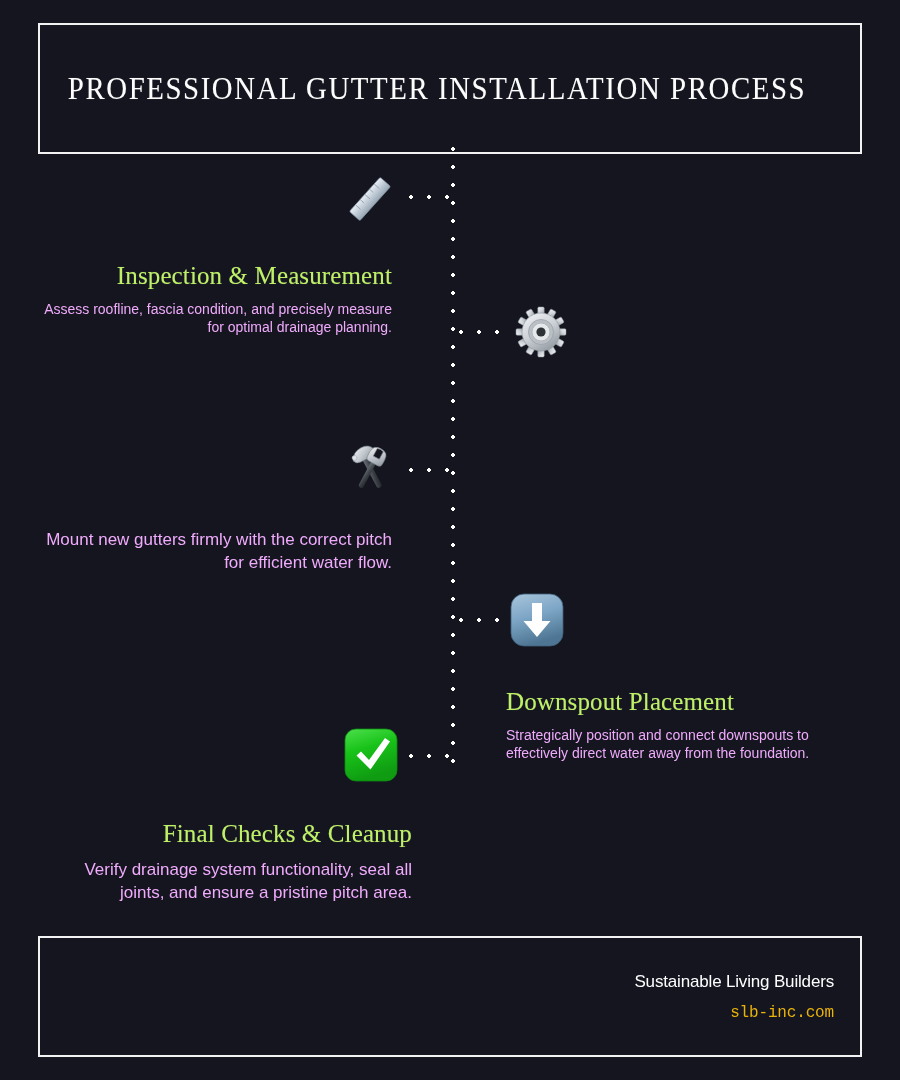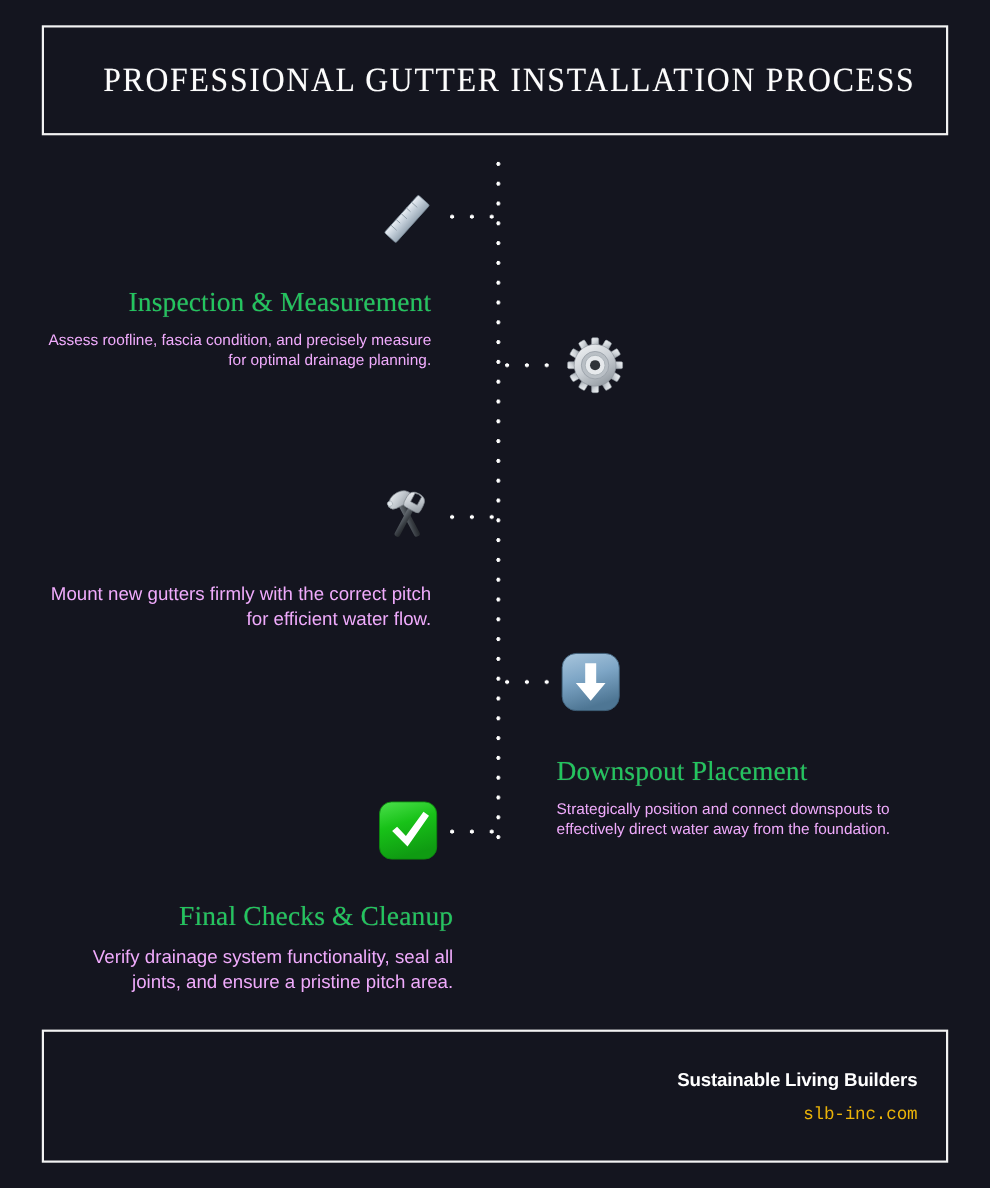--- a/index.html
+++ b/index.html
@@ -18,25 +18,25 @@
     height: 1080px;
     background: #14151f;
   }
 
   
   .header-box {
     position: absolute;
     left: 38px;
     top: 23px;
     width: 824px;
-    height: 100px;
+    height: 131px;
     border: 2px solid #f2f2f2;
     display: flex;
     align-items: center;
-    justify-content: flex-end;
+    justify-content: flex-start;
   }
   .header-title {
     font-family: "Liberation Serif", "DejaVu Serif", serif;
     font-size: 31px;
     letter-spacing: 0.055em;
     color: #fdfdfd;
     text-align: center;
     white-space: nowrap;
     transform: scaleX(0.93);
     text-shadow: 0 0 1px rgba(255,255,255,0.35);
@@ -64,21 +64,21 @@
   }
 
   
   .step { position: absolute; }
 
   .step-text-left  { text-align: right; }
   .step-text-right { text-align: left; }
 
   .step-title {
     font-family: "Liberation Serif", "DejaVu Serif", serif;
-    color: #22c55e;
+    color: #bef264;
     font-size: 25px;
     line-height: 1.15;
     letter-spacing: 0.005em;
     margin-bottom: 9px;
     white-space: nowrap;
     text-shadow: 0 0 1px rgba(255,255,255,0.25);
   }
 
   .step-desc {
     font-family: "Liberation Sans", sans-serif;
@@ -112,21 +112,21 @@
     right: 26px;
     top: 0;
     height: 100%;
     display: flex;
     align-items: center;
     gap: 26px;
   }
   .footer-text { text-align: right; }
   .footer-company {
     font-family: "Liberation Sans", sans-serif;
-    font-weight: bold;
+    font-weight: normal;
     font-size: 17px;
     color: #ffffff;
     letter-spacing: -0.01em;
     margin-bottom: 12px;
   }
   .footer-url {
     font-family: Liberation Mono, monospace;
     font-size: 16px;
     color: #eab308;
     letter-spacing: -0.01em;

